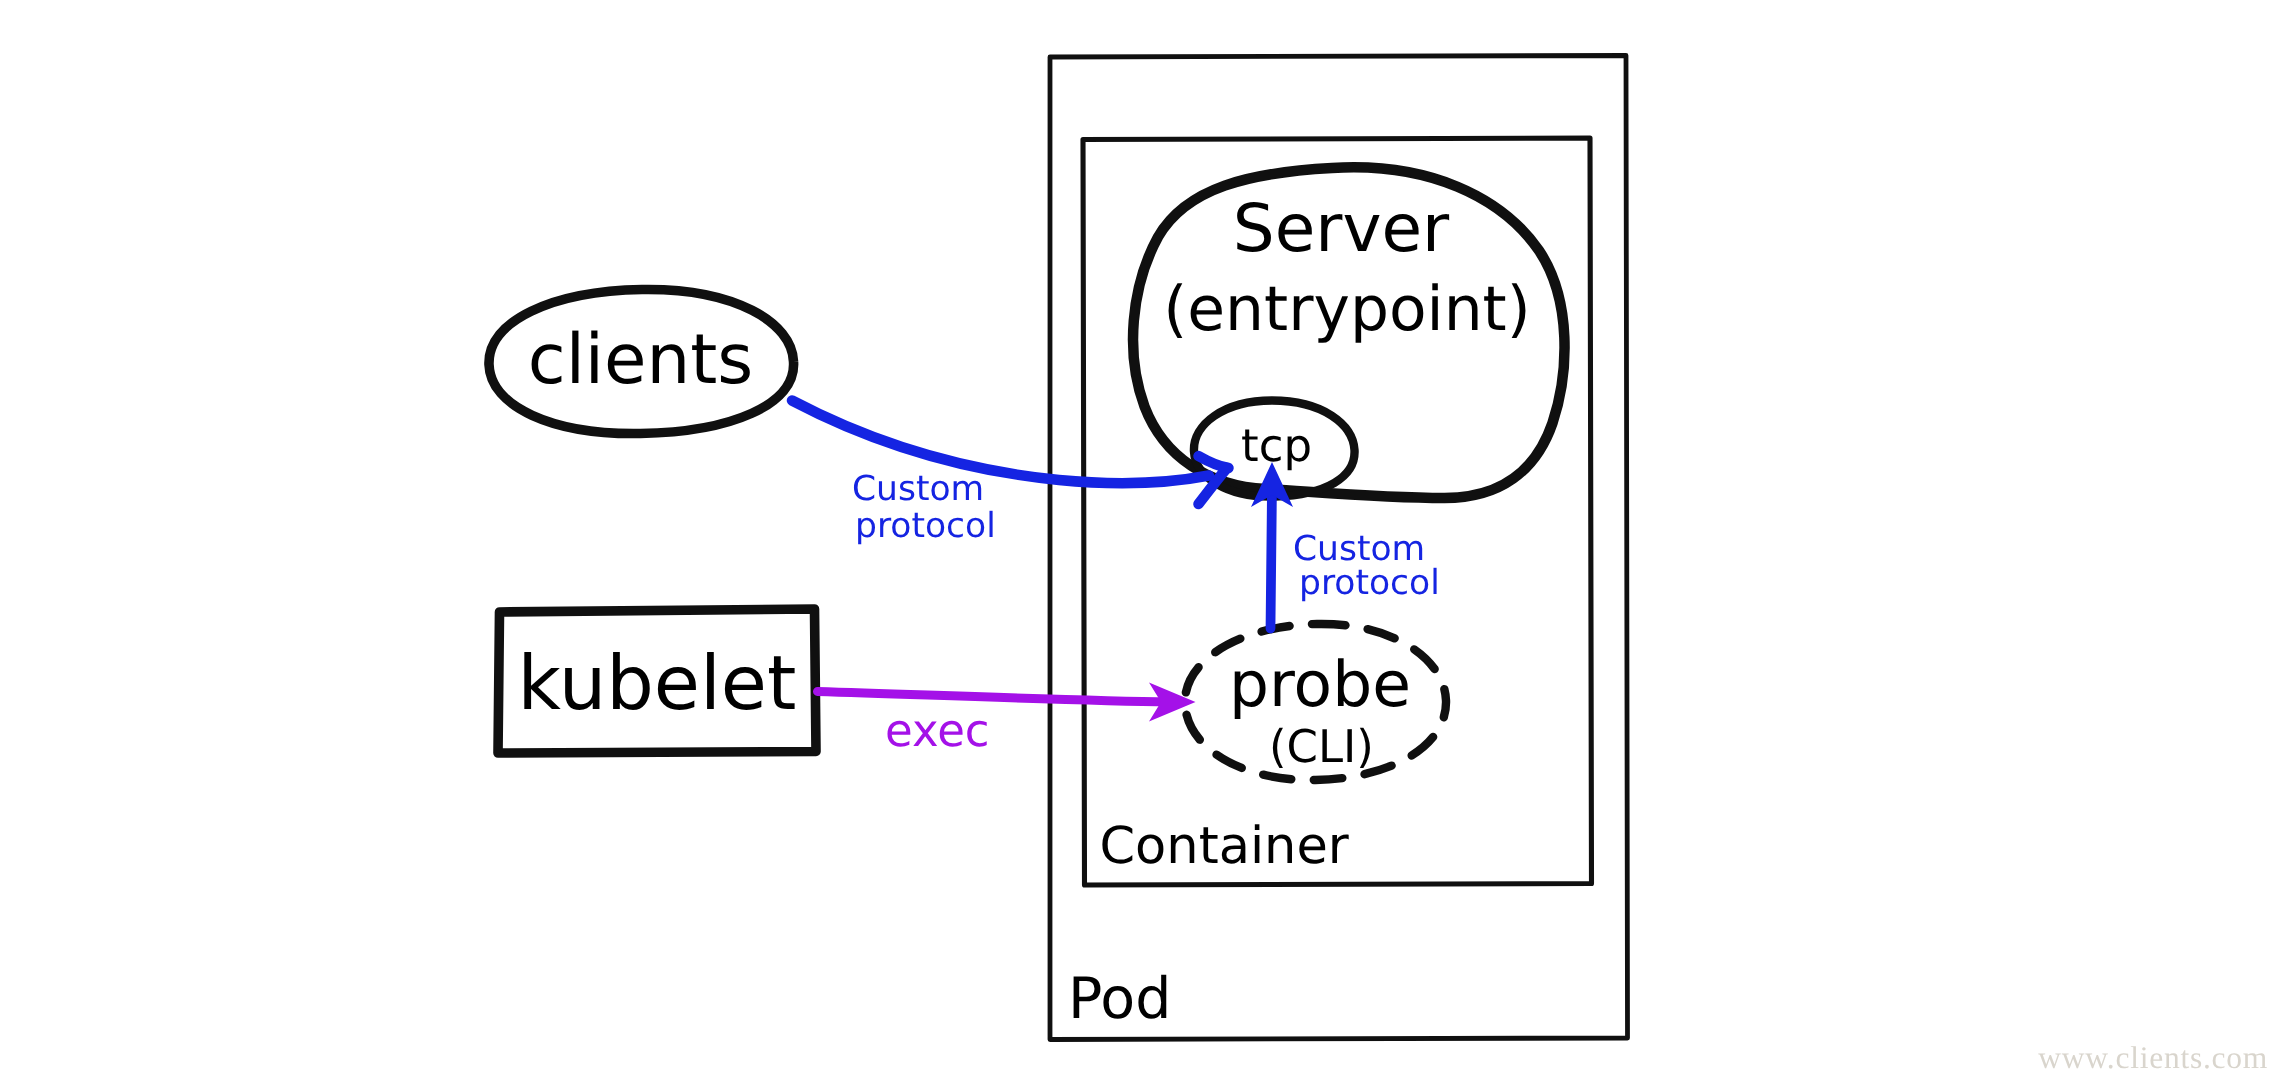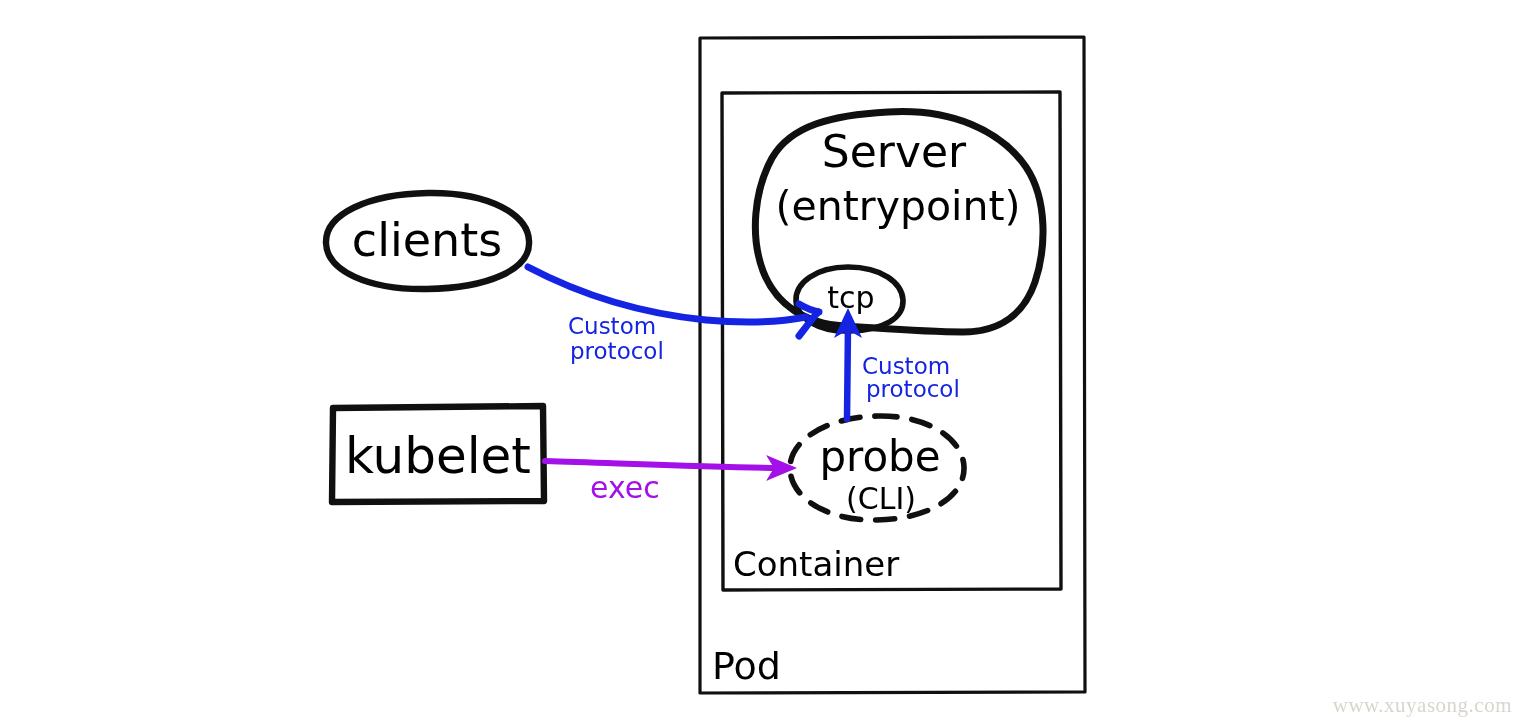--- a/index.html
+++ b/index.html
@@ -132,15 +132,15 @@
     </g>
 
     <g>
       <path class="ink-purple" stroke-width="6" d="M545,461 C 640,464 720,467 780,468"></path>
       <path class="fill-purple" d="M797,468 L766,455 L774,468 L766,481 Z"></path>
       <text class="hand label-purple" x="590" y="489" font-size="30">exec</text>
     </g>
 
   </svg>
 
-  <div class="watermark">www.xuyasong.com</div>
+  <div class="watermark">www.clients.com</div>
 
 </div>
 
 </body></html>

